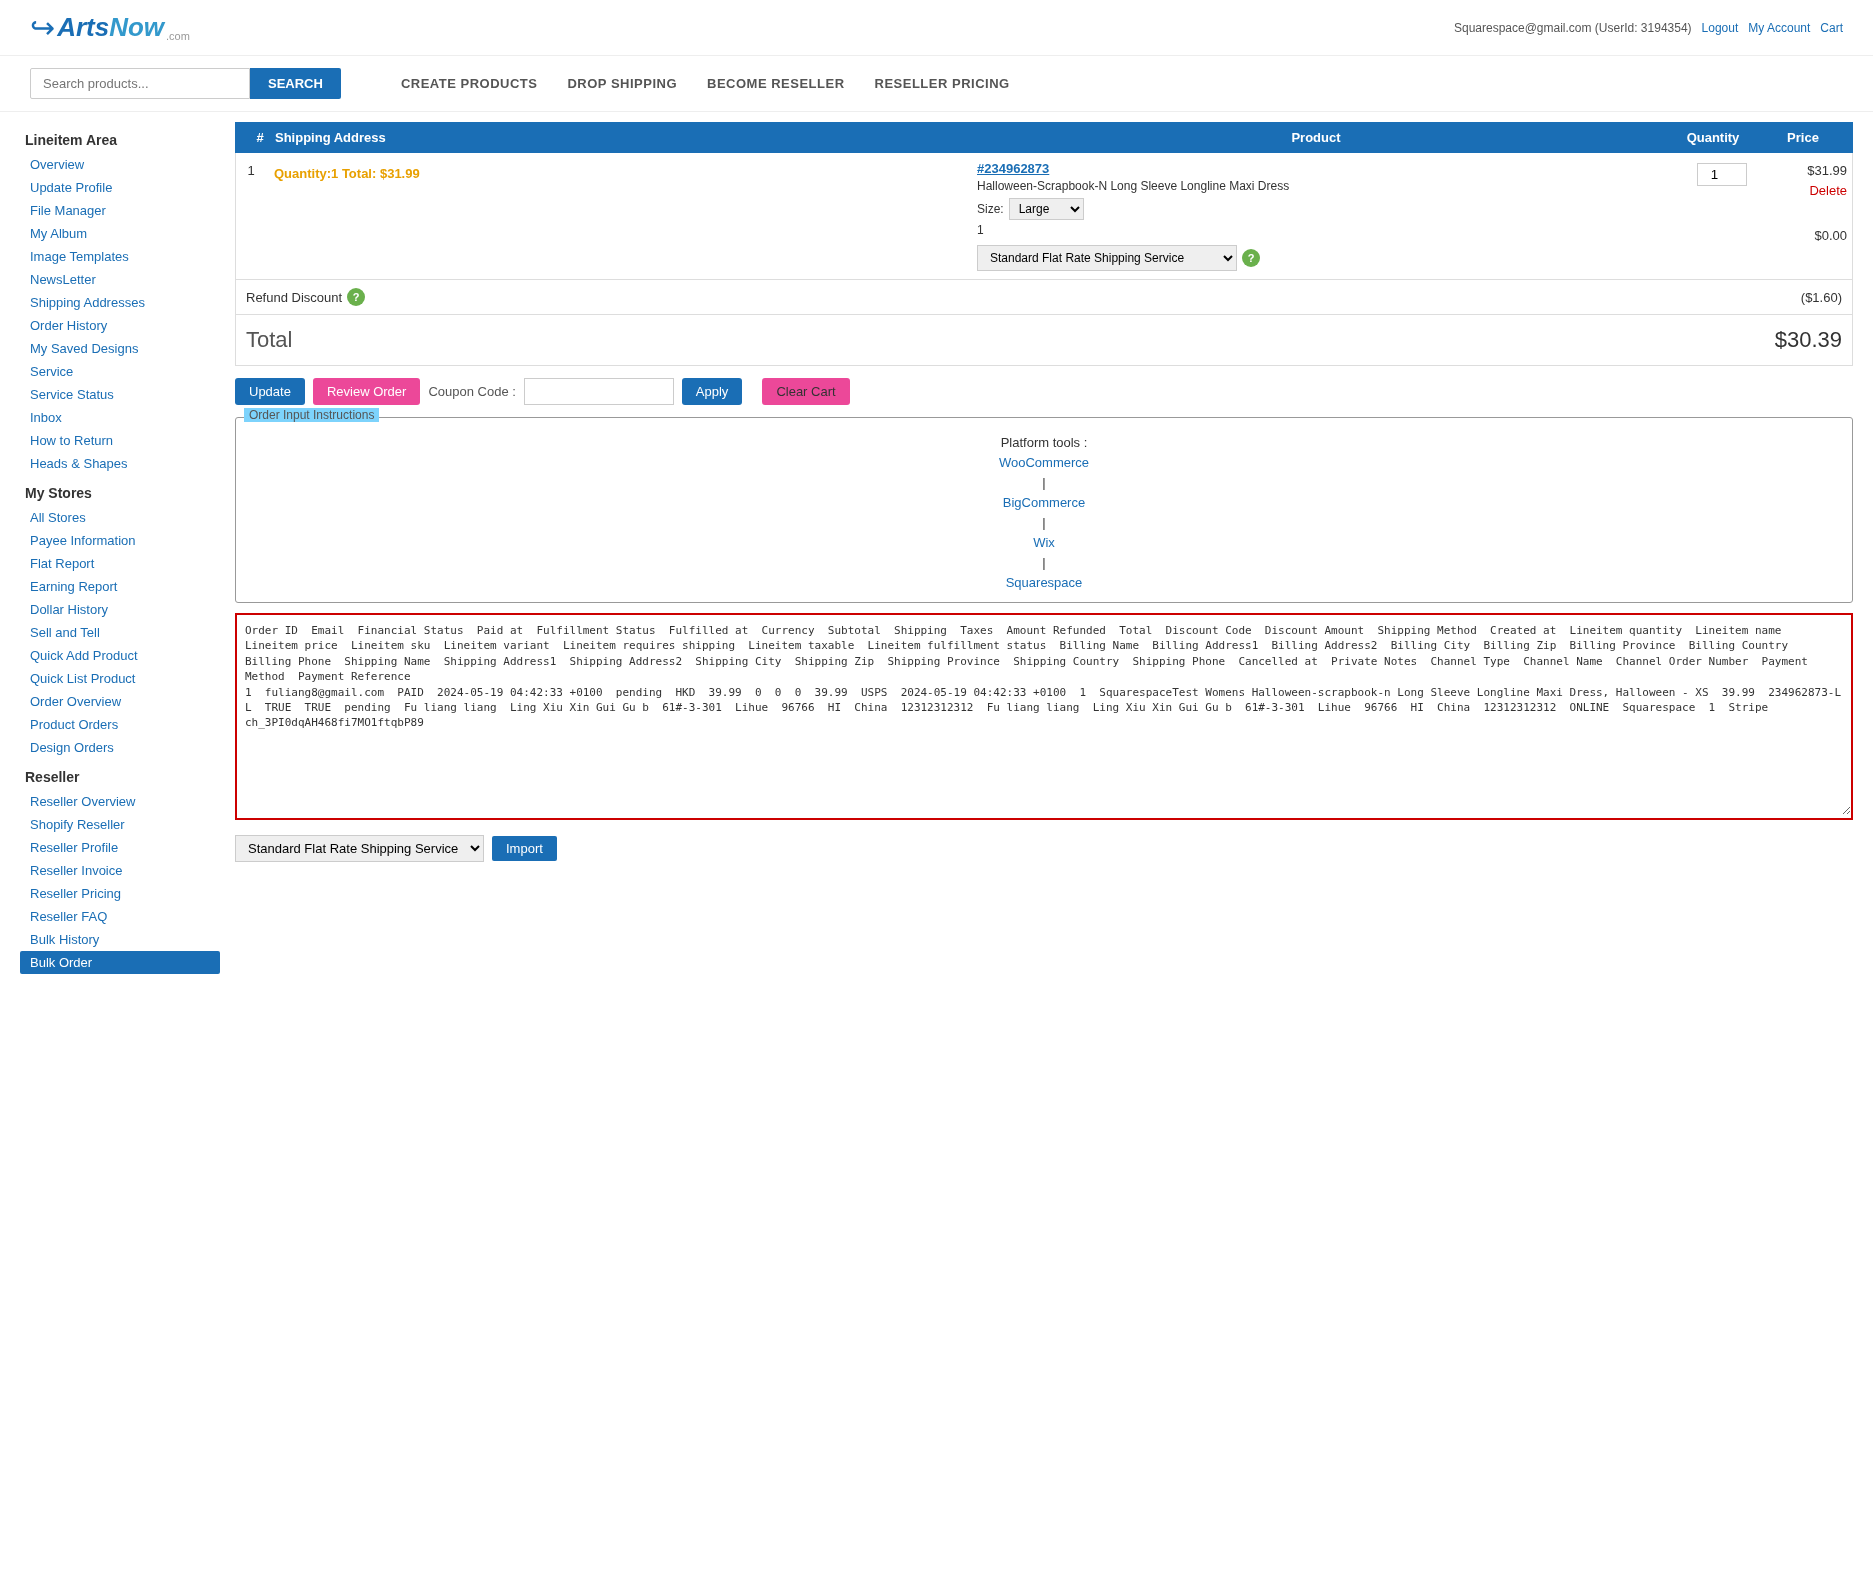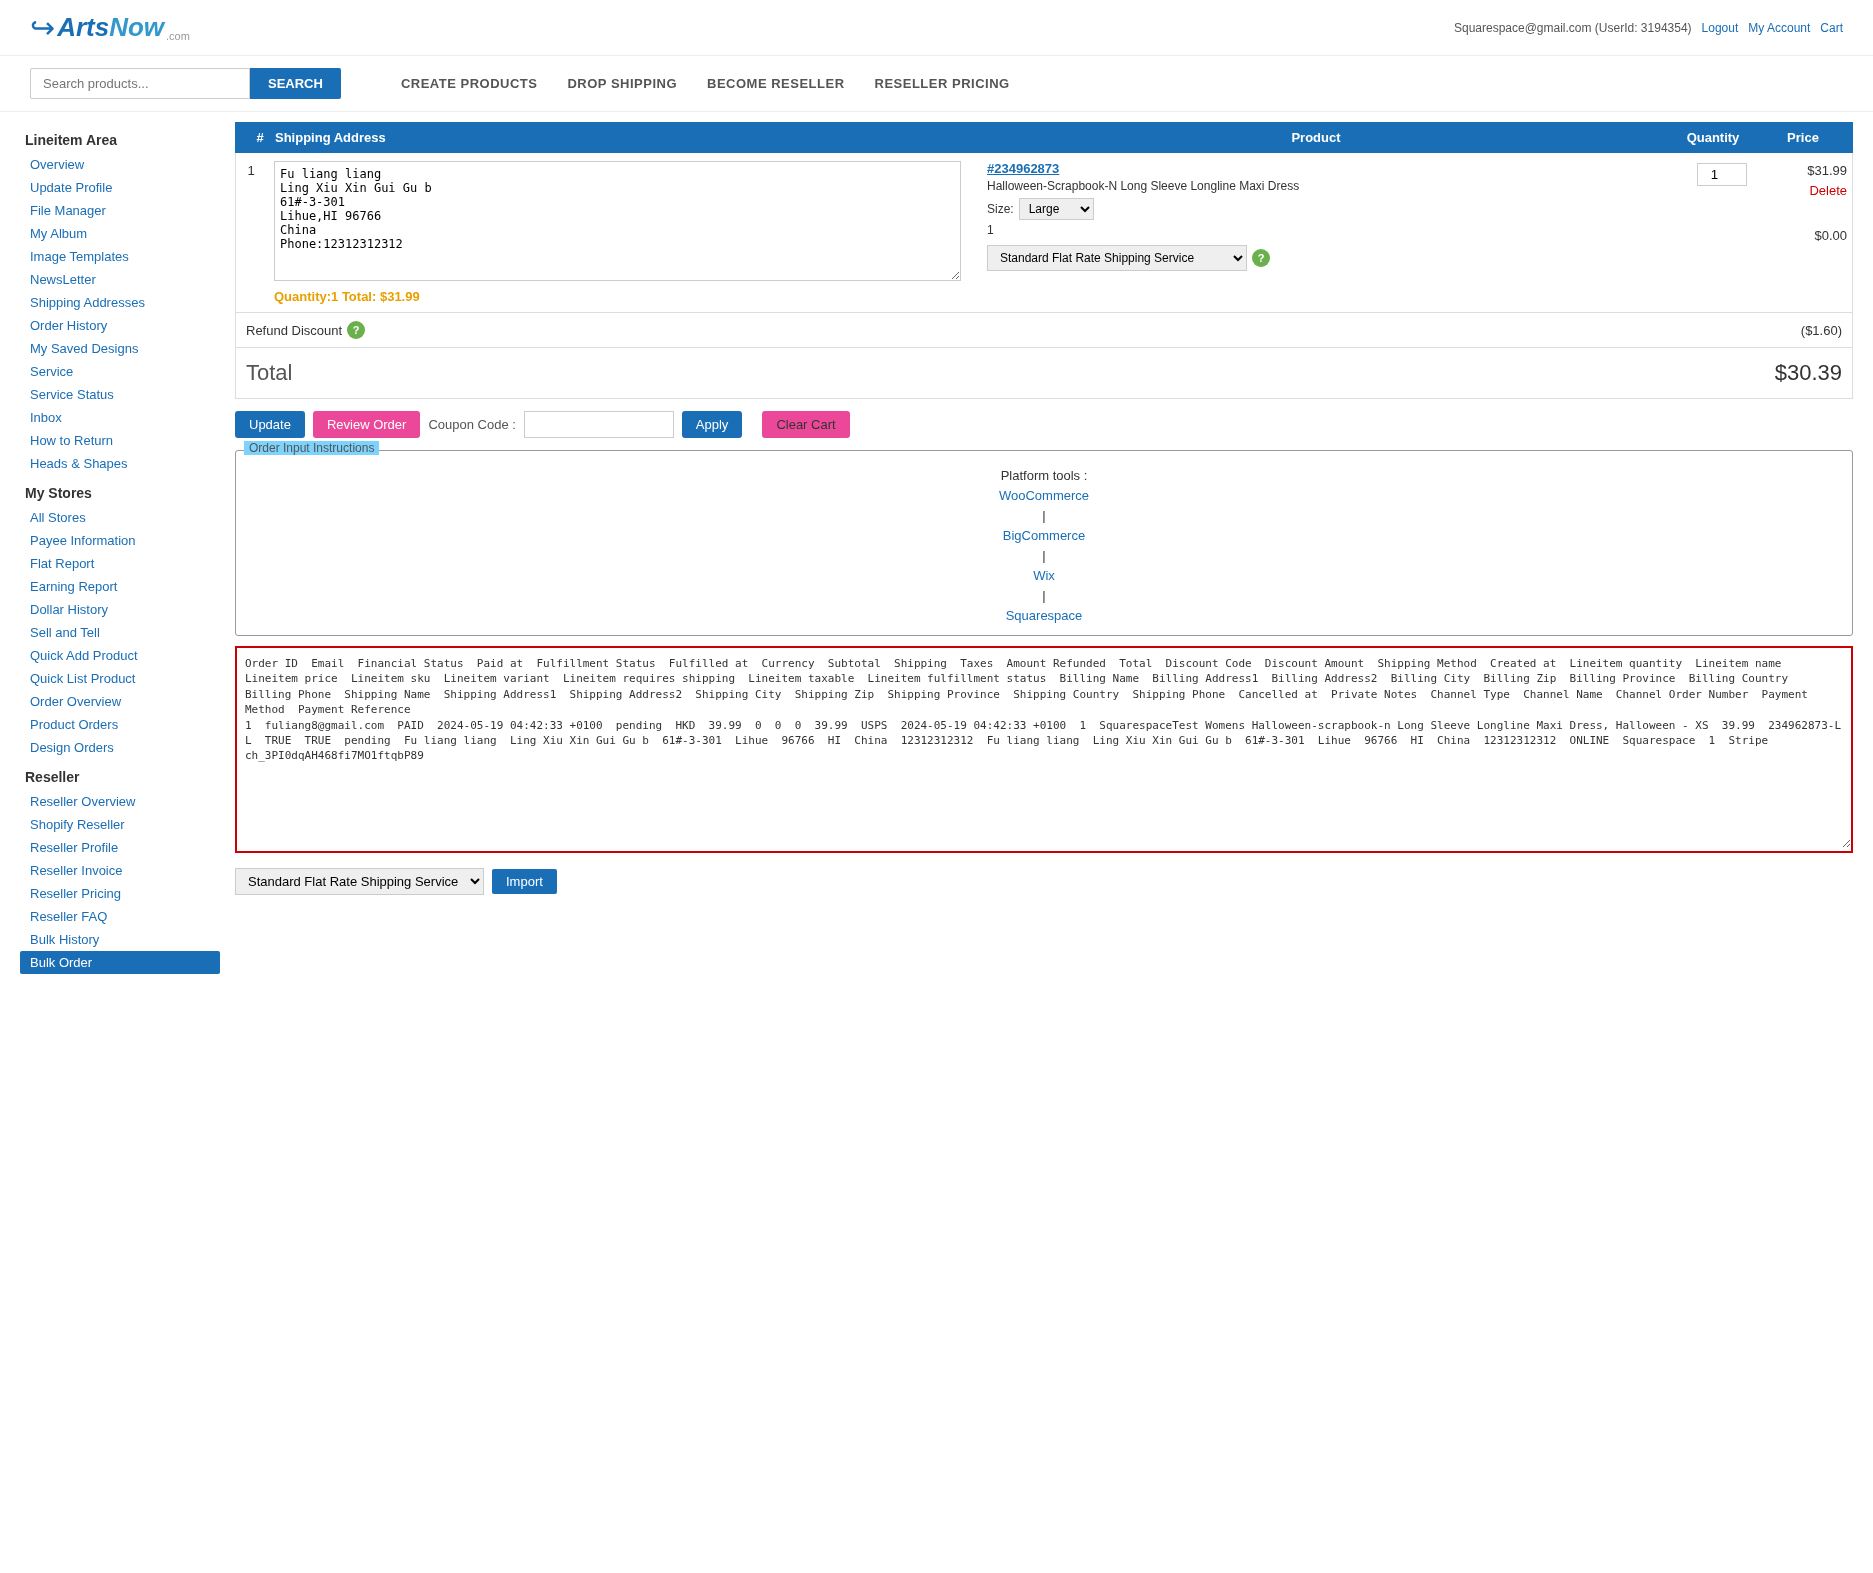--- a/index.html
+++ b/index.html
@@ -164,30 +164,24 @@
       <div>Shipping Address</div>
       <div style="text-align:center;">Product</div>
       <div style="text-align:center;">Quantity</div>
       <div style="text-align:center;">Price</div>
     </div>
 
     <div style="display:grid; grid-template-columns:30px 1fr 1fr 100px 80px; border:1px solid #ddd; border-top:none; align-items:start;">
       <div style="padding:10px 5px; text-align:center;">1</div>
 
       <div style="padding:8px;">
-        <textarea class="address-textarea" style="">Fu liang liang
-Ling Xiu Xin Gui Gu b
-61#-3-301
-Lihue,HI 96766
-China
-Phone:12312312312</textarea>
         <div class="quantity-total">Quantity:1 Total: $31.99</div>
       </div>
 
-      <div style="padding:8px;margin-left:10px;">
+      <div style="padding:8px;">
         <a class="product-link" href="#">#234962873</a>
         <div class="product-name">Halloween-Scrapbook-N Long Sleeve Longline Maxi Dress</div>
         <div class="size-row">
           <span>Size:</span>
           <select class="size-select">
             <option>Large</option>
             <option>Small</option>
             <option>Medium</option>
             <option>XL</option>
           </select>

